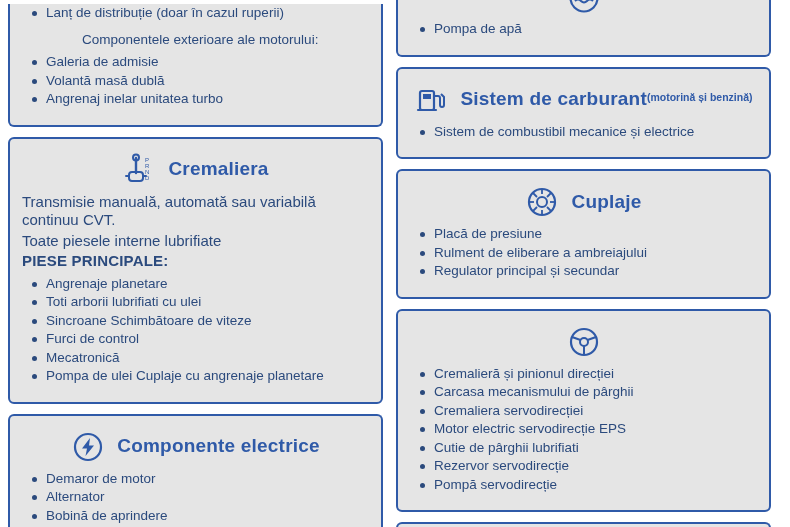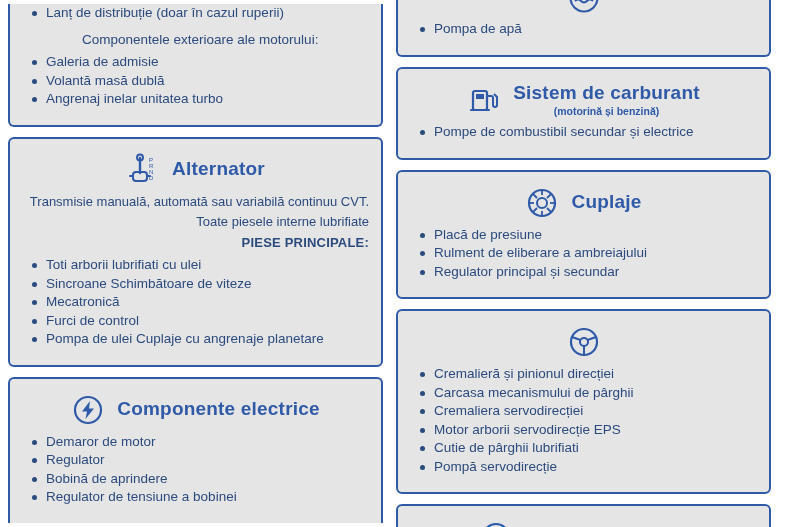--- a/index.html
+++ b/index.html
@@ -51,22 +51,21 @@
 
   .card-head {
     display: flex;
     align-items: center;
     justify-content: center;
     gap: 12px;
     margin: 6px 0 6px 0;
   }
   .card-head .title-wrap {
     display: flex;
-    flex-direction: column;
-    align-items: center;
+    flex-direction: row;
   }
   .card-title {
     font-size: 19px;
     font-weight: bold;
     color: #2f5aa8;
     letter-spacing: .2px;
     line-height: 1.1;
   }
   .card-sub {
     font-size: 10.5px;
@@ -102,22 +101,22 @@
     position: absolute;
     left: 4px;
     top: 7px;
     width: 5px;
     height: 5px;
     border-radius: 50%;
     background: #2b4a7d;
   }
 
   .center-note {
-    text-align: right;
-    font-size: 13px;
+    text-align: left;
+    font-size: 15px;
     line-height: 18.5px;
     color: #2b4a7d;
     margin: 2px 0 0 0;
   }
   .center-note.strong {
     letter-spacing: .2px;
     font-weight: bold;
   }
   .note-block { margin-top: 6px; }
 
@@ -155,52 +154,53 @@
             <text x="23" y="15" font-size="6" fill="#2f5aa8" font-family="Liberation Sans, sans-serif">R</text>
             <text x="23" y="21" font-size="6" fill="#2f5aa8" font-family="Liberation Sans, sans-serif">N</text>
             <text x="23" y="27" font-size="6" fill="#2f5aa8" font-family="Liberation Sans, sans-serif">D</text>
             <path d="M14 5 L14 20" stroke="#2f5aa8" stroke-width="2.4" fill="none" stroke-linecap="round"></path>
             <circle cx="14" cy="4.5" r="3" fill="none" stroke="#2f5aa8" stroke-width="2"></circle>
             <rect x="7" y="19" width="14" height="9" rx="3" fill="none" stroke="#2f5aa8" stroke-width="2"></rect>
             <path d="M4 23 L7 23 M21 23 L24 23" stroke="#2f5aa8" stroke-width="2" stroke-linecap="round"></path>
           </svg>
         </span>
         <div class="title-wrap">
-          <div class="card-title">Alternator</div>
+          <div class="card-title">Cremaliera</div>
         </div>
       </div>
       <div class="note-block">
         <div class="center-note">Transmisie manuală, automată sau variabilă continuu CVT.</div>
         <div class="center-note">Toate piesele interne lubrifiate</div>
         <div class="center-note strong">PIESE PRINCIPALE:</div>
       </div>
       <ul class="items">
+        <li>Angrenaje planetare</li>
         <li>Toti arborii lubrifiati cu ulei</li>
         <li>Sincroane Schimbătoare de viteze</li>
+        <li>Furci de control</li>
         <li>Mecatronică</li>
-        <li>Furci de control</li>
         <li>Pompa de ulei Cuplaje cu angrenaje planetare</li>
       </ul>
     </div>
 
     <div class="card bottom-open">
       <div class="card-head">
         <span class="icon">
           <svg width="32" height="32" viewBox="0 0 32 32">
             <circle cx="16" cy="16" r="13" fill="none" stroke="#2f5aa8" stroke-width="2.2"></circle>
             <path d="M18 7 L10 17.5 H15 L13.5 25 L22 14.5 H17 Z" fill="#2f5aa8"></path>
           </svg>
         </span>
         <div class="title-wrap">
           <div class="card-title">Componente electrice</div>
         </div>
       </div>
       <ul class="items">
         <li>Demaror de motor</li>
-        <li>Regulator</li>
+        <li>Alternator</li>
         <li>Bobină de aprindere</li>
         <li>Regulator de tensiune a bobinei</li>
       </ul>
     </div>
 
   </div>
 
   <div class="col col-right">
 
     <div class="card top-open">
@@ -227,21 +227,21 @@
             <path d="M20 13 h4 a2 2 0 0 1 2 2 v7 a2 2 0 0 0 2 2 a2 2 0 0 0 2 -2 v-8 l-3 -3" fill="none" stroke="#2f5aa8" stroke-width="2"></path>
             <path d="M4 27 h18" stroke="#2f5aa8" stroke-width="2.2" stroke-linecap="round"></path>
           </svg>
         </span>
         <div class="title-wrap">
           <div class="card-title">Sistem de carburant</div>
           <div class="card-sub">(motorină și benzină)</div>
         </div>
       </div>
       <ul class="items">
-        <li>Pompe de combustibil secundar și electrice</li>
+        <li>Sistem de combustibil mecanice și electrice</li>
       </ul>
     </div>
 
     <div class="card">
       <div class="card-head">
         <span class="icon">
           <svg width="32" height="32" viewBox="0 0 32 32">
             <circle cx="16" cy="16" r="13" fill="none" stroke="#2f5aa8" stroke-width="2.2"></circle>
             <circle cx="16" cy="16" r="5" fill="none" stroke="#2f5aa8" stroke-width="2"></circle>
             <g stroke="#2f5aa8" stroke-width="1.8">
@@ -276,22 +276,23 @@
             <path d="M16 20 L16 29" stroke="#2f5aa8" stroke-width="2"></path>
             <path d="M12.5 14 L4 11" stroke="#2f5aa8" stroke-width="2"></path>
             <path d="M19.5 14 L28 11" stroke="#2f5aa8" stroke-width="2"></path>
           </svg>
         </span>
       </div>
       <ul class="items">
         <li>Cremalieră și pinionul direcției</li>
         <li>Carcasa mecanismului de pârghii</li>
         <li>Cremaliera servodirecției</li>
-        <li>Motor arborii servodirecție EPS</li>
+        <li>Motor electric servodirecție EPS</li>
         <li>Cutie de pârghii lubrifiati</li>
+        <li>Rezervor servodirecție</li>
         <li>Pompă servodirecție</li>
       </ul>
     </div>
 
     <div class="card bottom-open">
       <div class="card-head">
         <span class="icon">
           <svg width="32" height="32" viewBox="0 0 32 32">
             <circle cx="16" cy="16" r="13" fill="none" stroke="#2f5aa8" stroke-width="2.2"></circle>
             <circle cx="16" cy="16" r="7" fill="none" stroke="#2f5aa8" stroke-width="2"></circle>

